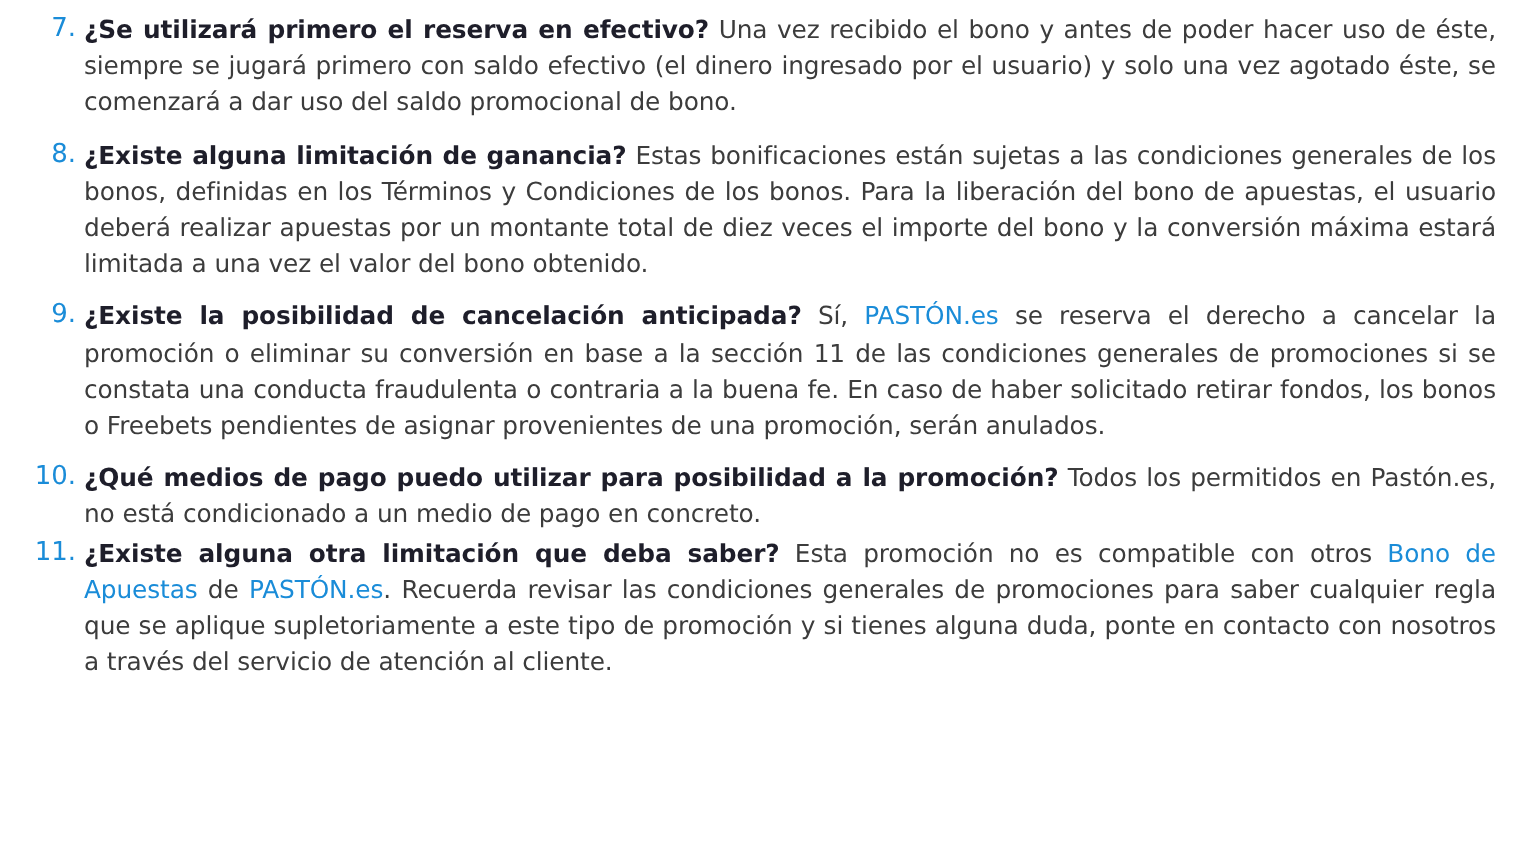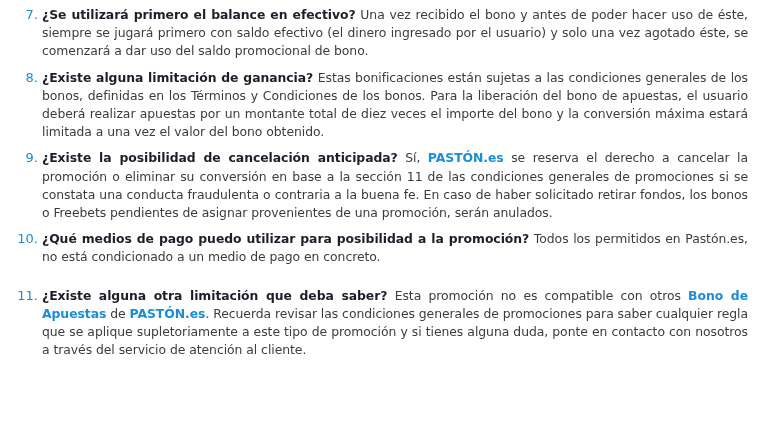--- a/index.html
+++ b/index.html
@@ -2,39 +2,39 @@
 <html><head>
 <meta charset="utf-8">
 <style>
   html, body { margin: 0; padding: 0; background: #ffffff; }
   body { width: 760px; height: 425px; overflow: hidden; font-family: "DejaVu Sans", sans-serif; }
   .faq { list-style: none; margin: 0; padding: 0; position: relative; }
   .item { position: relative; padding-left: 42px; padding-right: 12px; width: 706px; box-sizing: content-box; margin: 0; }
   .num { position: absolute; left: 0; width: 38px; text-align: right; color: #1a8cd8; font-size: 13px; line-height: 18.2px; }
   .body { font-size: 12.4px; line-height: 18.2px; color: #3c3c3c; text-align: justify; letter-spacing: -0.05px; }
   .q { font-weight: bold; color: #1e1e2a; }
-  .brand { font-weight: bold; color: #1a8cd8; }
+  .brand { font-weight: normal; color: #1a8cd8; }
 </style>
 </head>
 <body>
 
 <ol class="faq">
   <li class="item" style="margin-top:6px;">
     <span class="num">7.</span>
-    <div class="body"><span class="q">¿Se utilizará primero el balance en efectivo?</span><span> Una vez recibido el bono y antes de poder hacer uso de éste, siempre se jugará primero con saldo efectivo (el dinero ingresado por el usuario) y solo una vez agotado éste, se comenzará a dar uso del saldo promocional de bono.</span></div>
+    <div class="body"><span class="q">¿Se utilizará primero el reserva en efectivo?</span><span> Una vez recibido el bono y antes de poder hacer uso de éste, siempre se jugará primero con saldo efectivo (el dinero ingresado por el usuario) y solo una vez agotado éste, se comenzará a dar uso del saldo promocional de bono.</span></div>
   </li>
   <li class="item" style="margin-top:8px;">
     <span class="num">8.</span>
     <div class="body"><span class="q">¿Existe alguna limitación de ganancia?</span><span> Estas bonificaciones están sujetas a las condiciones generales de los bonos, definidas en los Términos y Condiciones de los bonos. Para la liberación del bono de apuestas, el usuario deberá realizar apuestas por un montante total de diez veces el importe del bono y la conversión máxima estará limitada a una vez el valor del bono obtenido.</span></div>
   </li>
   <li class="item" style="margin-top:8px;">
     <span class="num">9.</span>
     <div class="body"><span class="q">¿Existe la posibilidad de cancelación anticipada?</span><span> Sí, </span><span class="brand">PASTÓN.es</span><span> se reserva el derecho a cancelar la promoción o eliminar su conversión en base a la sección 11 de las condiciones generales de promociones si se constata una conducta fraudulenta o contraria a la buena fe. En caso de haber solicitado retirar fondos, los bonos o Freebets pendientes de asignar provenientes de una promoción, serán anulados.</span></div>
   </li>
   <li class="item" style="margin-top:8px;">
     <span class="num">10.</span>
     <div class="body"><span class="q">¿Qué medios de pago puedo utilizar para posibilidad a la promoción?</span><span> Todos los permitidos en Pastón.es, no está condicionado a un medio de pago en concreto.</span></div>
   </li>
-  <li class="item" style="margin-top:20px;">
+  <li class="item" style="margin-top:1px;">
     <span class="num">11.</span>
     <div class="body"><span class="q">¿Existe alguna otra limitación que deba saber?</span><span> Esta promoción no es compatible con otros </span><span class="brand">Bono de Apuestas</span><span> de </span><span class="brand">PASTÓN.es</span><span>. Recuerda revisar las condiciones generales de promociones para saber cualquier regla que se aplique supletoriamente a este tipo de promoción y si tienes alguna duda, ponte en contacto con nosotros a través del servicio de atención al cliente.</span></div>
   </li>
 </ol>
 
 </body></html>

